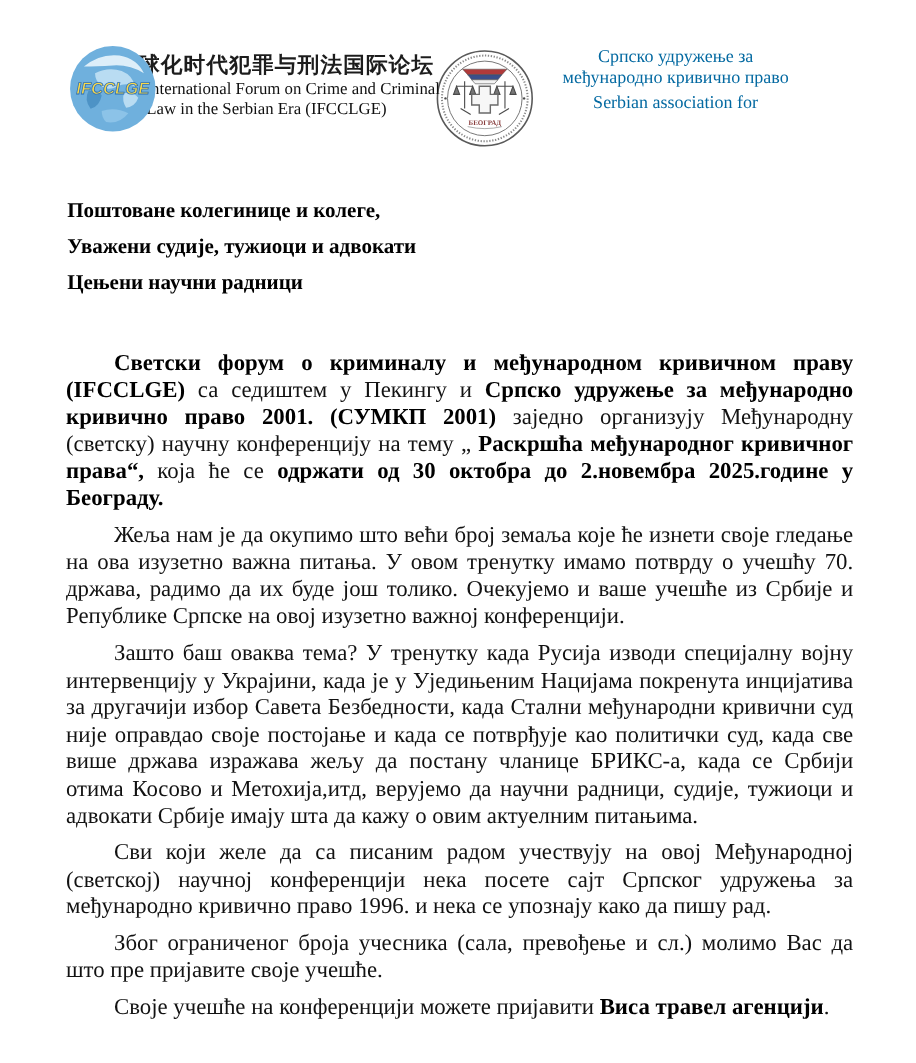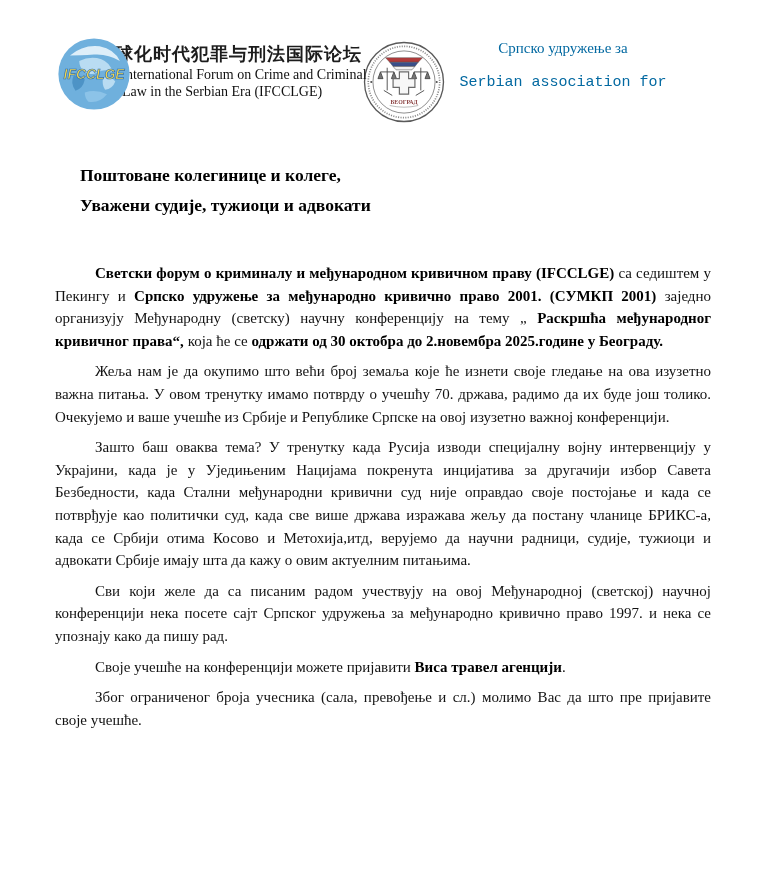--- a/index.html
+++ b/index.html
@@ -13,31 +13,31 @@
   }
   
   .header { position:relative; height:130px; }
   .globe-wrap { position:absolute; left:57px; top:37px; width:74px; height:74px; z-index:2; }
   .left-titles { position:absolute; left:96px; top:42px; width:252px; text-align:center; z-index:1; }
   .cn-title { font-size:18px; font-weight:bold; color:#1c1c1c; white-space:nowrap; letter-spacing:1px; }
   .en-title-line { font-size:14px; line-height:17px; color:#101010; white-space:nowrap; }
   .seal-wrap { position:absolute; left:362px; top:40px; width:84px; height:84px; }
   .right-titles { position:absolute; left:458px; top:40px; width:210px; text-align:center; }
   .sr-line { font-size:15px; line-height:16.5px; color:#0369a1; white-space:nowrap; }
-  .en-assoc { margin-top:18px;font-family:Liberation Mono, monospace; }
+  .en-assoc { margin-top:5px; }
   
-  .salutations { margin:36px 52px 0 80px; }
+  .salutations { margin:36px 52px 0 56px; }
   .salutations .sal-line { margin:0 0 12px 0; font-weight:bold; font-size:17.5px; line-height:18px; color:#000; }
   
   .body-text { margin:48px 52px 0 55px; }
   .body-text p {
     margin:0 0 8px 0;
     text-align:justify;
     text-indent:40px;
-    font-size:15px;
+    font-size:19px;
     line-height:22.6px;
     color:#121212;
   }
   .body-text p b { font-weight:bold; color:#000; }
 </style>
 </head>
 <body>
 
 <div class="page">
 
@@ -92,33 +92,35 @@
         <circle cx="11" cy="50" r="1.2" fill="#4a4a4a"></circle>
         <circle cx="89" cy="50" r="1.2" fill="#4a4a4a"></circle>
 
         <text x="50" y="76" text-anchor="middle" font-size="7" font-weight="bold" fill="#8a4040" font-family="Liberation Serif, serif">БЕОГРАД</text>
         <path d="M33 78 Q50 82 67 78" fill="none" stroke="#8a8a8a" stroke-width="0.7"></path>
       </svg>
     </div>
 
     <div class="right-titles">
       <div class="sr-line">Српско удружење за</div>
+      <div class="sr-line">међународно кривично право</div>
       <div class="en-assoc">
         <div class="sr-line">Serbian association for</div>
       </div>
     </div>
   </div>
 
   <div class="salutations">
     <p class="sal-line">Поштоване колегинице и колеге,</p>
     <p class="sal-line">Уважени судије, тужиоци и адвокати</p>
+    <p class="sal-line">Цењени научни радници</p>
   </div>
 
   <div class="body-text">
     <p><b>Светски форум о криминалу и међународном кривичном праву (IFCCLGE)</b><span> са седиштем у Пекингу и </span><b>Српско удружење за међународно кривично право 2001. (СУМКП 2001)</b><span> заједно организују Међународну (светску) научну конференцију на тему „ </span><b>Раскршћа међународног кривичног права“,</b><span> која ће се </span><b>одржати од 30 октобра до 2.новембра 2025.године у Београду.</b></p>
     <p><span>Жеља нам је да окупимо што већи број земаља које ће изнети своје гледање на ова изузетно важна питања. У овом тренутку имамо потврду о учешћу 70. држава, радимо да их буде још толико. Очекујемо и ваше учешће из Србије и Републике Српске на овој изузетно важној конференцији.</span></p>
     <p><span>Зашто баш оваква тема? У тренутку када Русија изводи специјалну војну интервенцију у Украјини, када је у Уједињеним Нацијама покренута инцијатива за другачији избор Савета Безбедности, када Стални међународни кривични суд није оправдао своје постојање и када се потврђује као политички суд, када све више држава изражава жељу да постану чланице БРИКС-а, када се Србији отима Косово и Метохија,итд, верујемо да научни радници, судије, тужиоци и адвокати Србије имају шта да кажу о овим актуелним питањима.</span></p>
-    <p><span>Сви који желе да са писаним радом учествују на овој Међународној (светској) научној конференцији нека посете сајт Српског удружења за међународно кривично право 1997. и нека се упознају како да пишу рад.</span></p>
+    <p><span>Сви који желе да са писаним радом учествују на овој Међународној (светској) научној конференцији нека посете сајт Српског удружења за међународно кривично право 1996. и нека се упознају како да пишу рад.</span></p>
+    <p><span>Због ограниченог броја учесника (сала, превођење и сл.) молимо Вас да што пре пријавите своје учешће.</span></p>
     <p><span>Своје учешће на конференцији можете пријавити </span><b>Виса травел агенцији</b><span>.</span></p>
-    <p><span>Због ограниченог броја учесника (сала, превођење и сл.) молимо Вас да што пре пријавите своје учешће.</span></p>
   </div>
 
 </div>
 
 </body></html>

